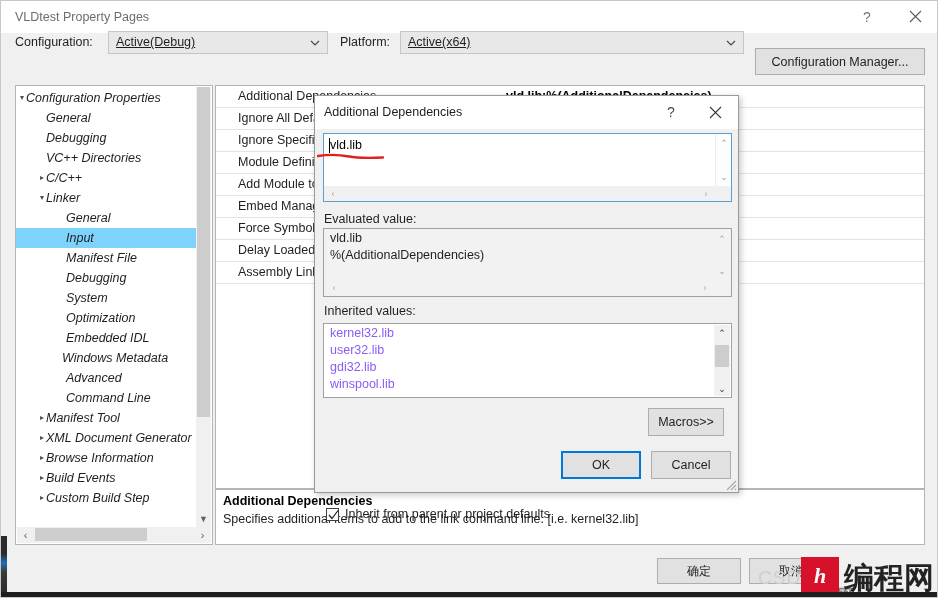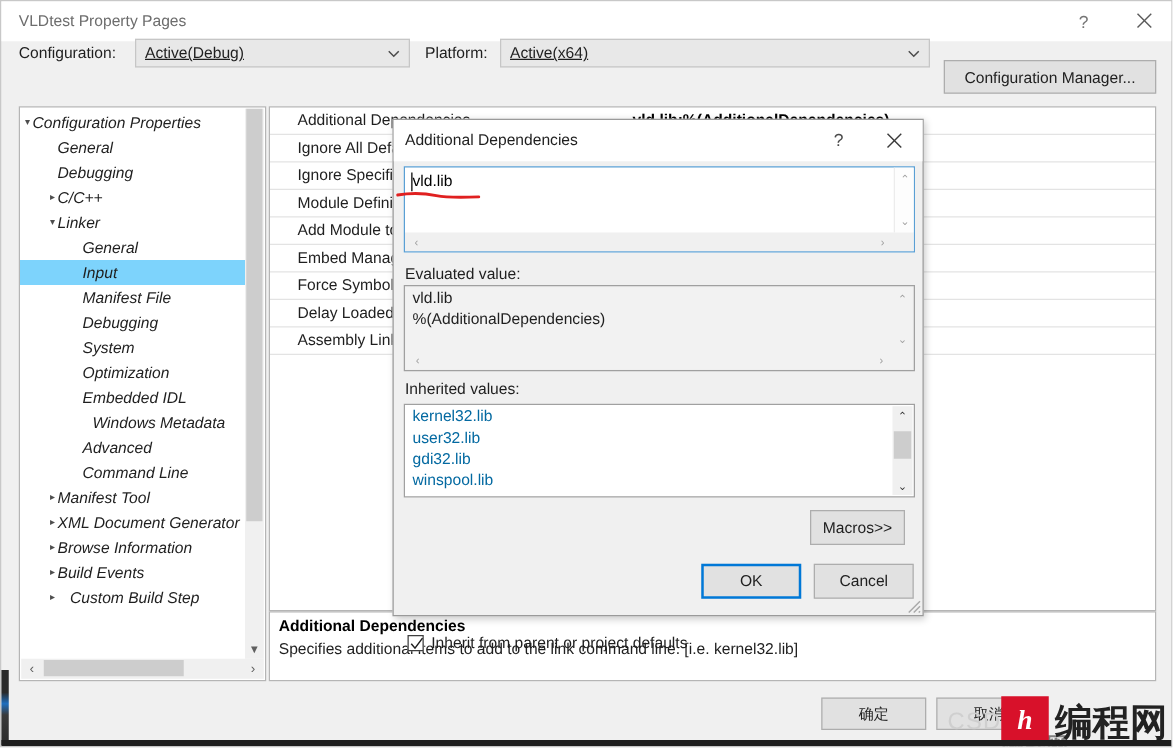--- a/index.html
+++ b/index.html
@@ -365,21 +365,21 @@
     position: absolute;
     left: 1px; top: 1px;
     right: 17px; bottom: 1px;
     overflow: hidden;
   }
   .lb-line {
     height: 17px;
     line-height: 17px;
     padding-left: 5px;
     font-size: 12.5px;
-    color: #0369a1;
+    color: #8b5cf6;
     white-space: nowrap;
   }
   .lb-vsb {
     position: absolute;
     right: 1px; top: 1px;
     width: 16px; bottom: 1px;
     background: #f0f0f0;
   }
   .lb-vsb .lb-thumb {
     position: absolute;
@@ -523,37 +523,38 @@
       </svg>
     </div>
   </div>
   <div class="btn btn-cfgmgr">Configuration Manager...</div>
 
   <div class="tree-panel">
     <div class="tree-inner" id="tree-inner">
         <div class="tree-item"><span class="tw" style="left: -2px;">▾</span><span class="tlabel" style="margin-left: 10px;">Configuration Properties</span></div>
         <div class="tree-item"><span class="tlabel" style="margin-left: 30px;">General</span></div>
         <div class="tree-item"><span class="tlabel" style="margin-left: 30px;">Debugging</span></div>
+        <div class="tree-item"><span class="tlabel" style="margin-left: 30px;">VC++ Directories</span></div>
         <div class="tree-item"><span class="tw" style="left: 18px;">▸</span><span class="tlabel" style="margin-left: 30px;">C/C++</span></div>
         <div class="tree-item"><span class="tw" style="left: 18px;">▾</span><span class="tlabel" style="margin-left: 30px;">Linker</span></div>
         <div class="tree-item"><span class="tlabel" style="margin-left: 50px;">General</span></div>
         <div class="tree-item sel"><span class="tlabel" style="margin-left: 50px;">Input</span></div>
         <div class="tree-item"><span class="tlabel" style="margin-left: 50px;">Manifest File</span></div>
         <div class="tree-item"><span class="tlabel" style="margin-left: 50px;">Debugging</span></div>
         <div class="tree-item"><span class="tlabel" style="margin-left: 50px;">System</span></div>
         <div class="tree-item"><span class="tlabel" style="margin-left: 50px;">Optimization</span></div>
         <div class="tree-item"><span class="tlabel" style="margin-left: 50px;">Embedded IDL</span></div>
-        <div class="tree-item"><span class="tlabel" style="margin-left: 58px;">Windows Metadata</span></div>
+        <div class="tree-item"><span class="tlabel" style="margin-left: 46px;">Windows Metadata</span></div>
         <div class="tree-item"><span class="tlabel" style="margin-left: 50px;">Advanced</span></div>
         <div class="tree-item"><span class="tlabel" style="margin-left: 50px;">Command Line</span></div>
         <div class="tree-item"><span class="tw" style="left: 18px;">▸</span><span class="tlabel" style="margin-left: 30px;">Manifest Tool</span></div>
         <div class="tree-item"><span class="tw" style="left: 18px;">▸</span><span class="tlabel" style="margin-left: 30px;">XML Document Generator</span></div>
         <div class="tree-item"><span class="tw" style="left: 18px;">▸</span><span class="tlabel" style="margin-left: 30px;">Browse Information</span></div>
         <div class="tree-item"><span class="tw" style="left: 18px;">▸</span><span class="tlabel" style="margin-left: 30px;">Build Events</span></div>
-        <div class="tree-item"><span class="tw" style="left: 18px;">▸</span><span class="tlabel" style="margin-left: 40px;">Custom Build Step</span></div>
+        <div class="tree-item"><span class="tw" style="left: 18px;">▸</span><span class="tlabel" style="margin-left: 30px;">Custom Build Step</span></div>
       </div>
     <div class="tree-vsb">
       <div class="sb-up">▲</div>
       <div class="sb-thumb"></div>
       <div class="sb-dn">▼</div>
     </div>
     <div class="tree-hsb">
       <div class="hsb-l">‹</div>
       <div class="hsb-thumb"></div>
       <div class="hsb-r">›</div>

